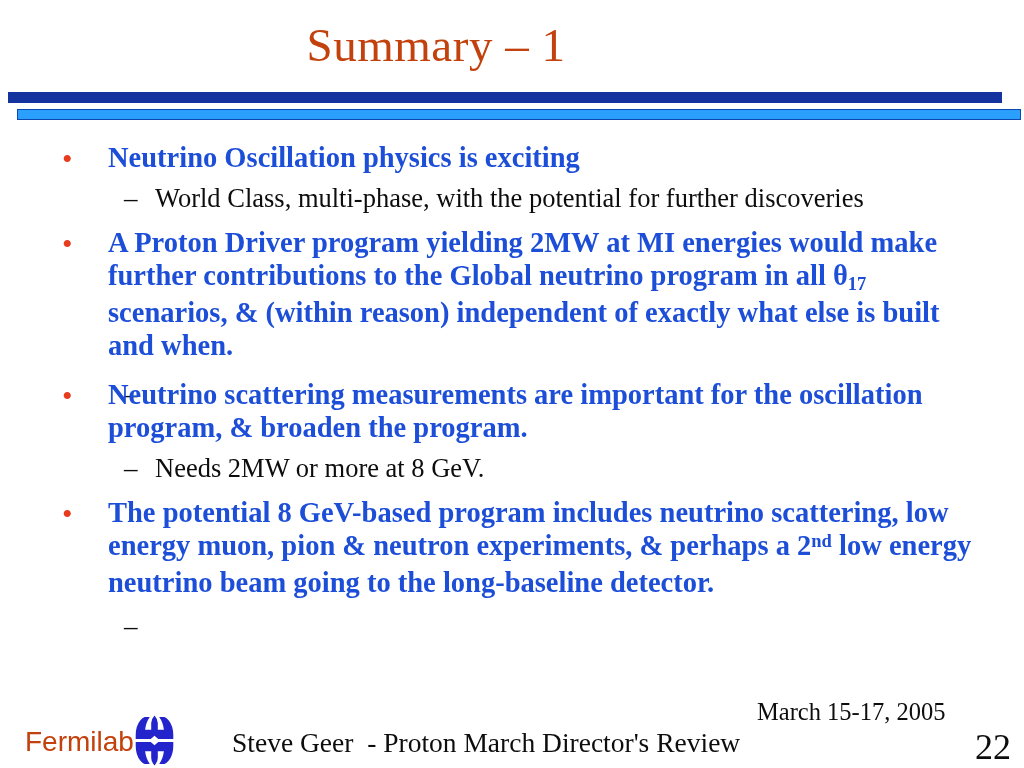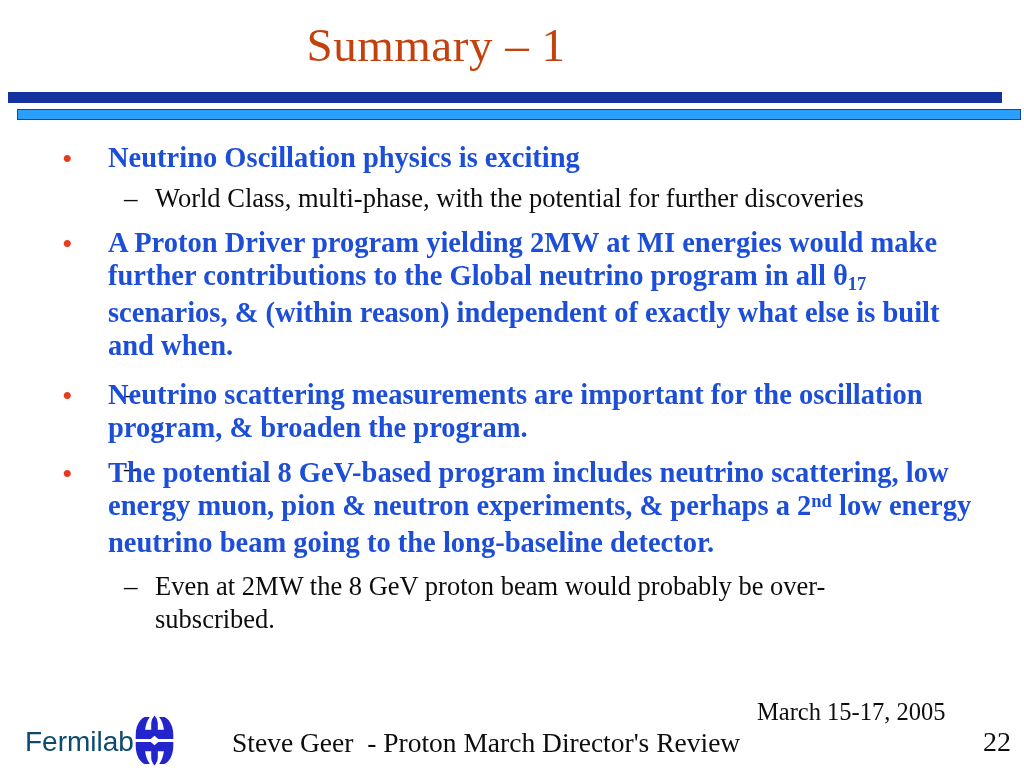--- a/index.html
+++ b/index.html
@@ -99,21 +99,21 @@
     position: relative; top: -0.45em;
   }
 
   
   .wordmark {
     position: absolute;
     left: 25px; top: 726px;
     font-family: "Liberation Sans", sans-serif;
     font-size: 28px;
     font-weight: 400;
-    color: #0c4a6e;
+    color: #c2410c;
   }
   .logo {
     position: absolute;
     left: 131px; top: 714px;
     width: 47px; height: 53px;
   }
   .credit {
     position: absolute;
     left: 232px; top: 727px;
     font-size: 27.5px;
@@ -122,21 +122,21 @@
   }
   .date {
     position: absolute;
     left: 757px; top: 698px;
     font-size: 24.5px;
     color: #0d0d0d;
   }
   .page {
     position: absolute;
     right: 13px; top: 726px;
-    font-size: 28px;
+    font-size: 36px;
     color: #0d0d0d;
   }
 </style>
 </head>
 <body>
 
 <div class="slide">
 
   <div class="title">Summary – 1</div>
 
@@ -164,30 +164,30 @@
       <span class="marker">–</span>
     </div>
 
     <div class="li l1 mt5">
       <span class="marker">•</span>
       <p class="t1"><span>Neutrino scattering measurements are important for the oscillation program, &amp; broaden the program.</span></p>
     </div>
 
     <div class="li l2 mt6">
       <span class="marker">–</span>
+      <p class="t2"><span>Needs 2MW or more at 8 GeV.</span></p>
     </div>
 
     <div class="li l1 mt7">
       <span class="marker">•</span>
       <p class="t1"><span>The potential 8 GeV-based program includes neutrino scattering, low energy muon, pion &amp; neutron experiments, &amp; perhaps a 2</span><sup class="sp">nd</sup><span> low energy neutrino beam going to the long-baseline detector.</span></p>
     </div>
 
     <div class="li l2 mt8">
       <span class="marker">–</span>
-      <p class="t2"><span>Even at 2MW the 8 GeV proton beam would probably be over-subscribed.</span></p>
     </div>
 
   </div>
 
   <span class="wordmark">Fermilab</span>
 
   <svg class="logo" viewBox="0 0 100 110" xmlns="http://www.w3.org/2000/svg">
     <g fill="#2424cc">
       <path d="M10,52 L10,44 Q10,24 20,12 Q24,7 29,5 L40,5 Q32,16 30,32 L43,32 L43,18 Q43,10 50,2 Q57,10 57,18 L57,32 L70,32 Q68,16 60,5 L71,5 Q76,7 80,12 Q90,24 90,44 L90,52 L58,52 L50,45 L42,52 Z"></path>
       <path transform="rotate(180 50 55)" d="M10,52 L10,44 Q10,24 20,12 Q24,7 29,5 L40,5 Q32,16 30,32 L43,32 L43,18 Q43,10 50,2 Q57,10 57,18 L57,32 L70,32 Q68,16 60,5 L71,5 Q76,7 80,12 Q90,24 90,44 L90,52 L58,52 L50,45 L42,52 Z"></path>

